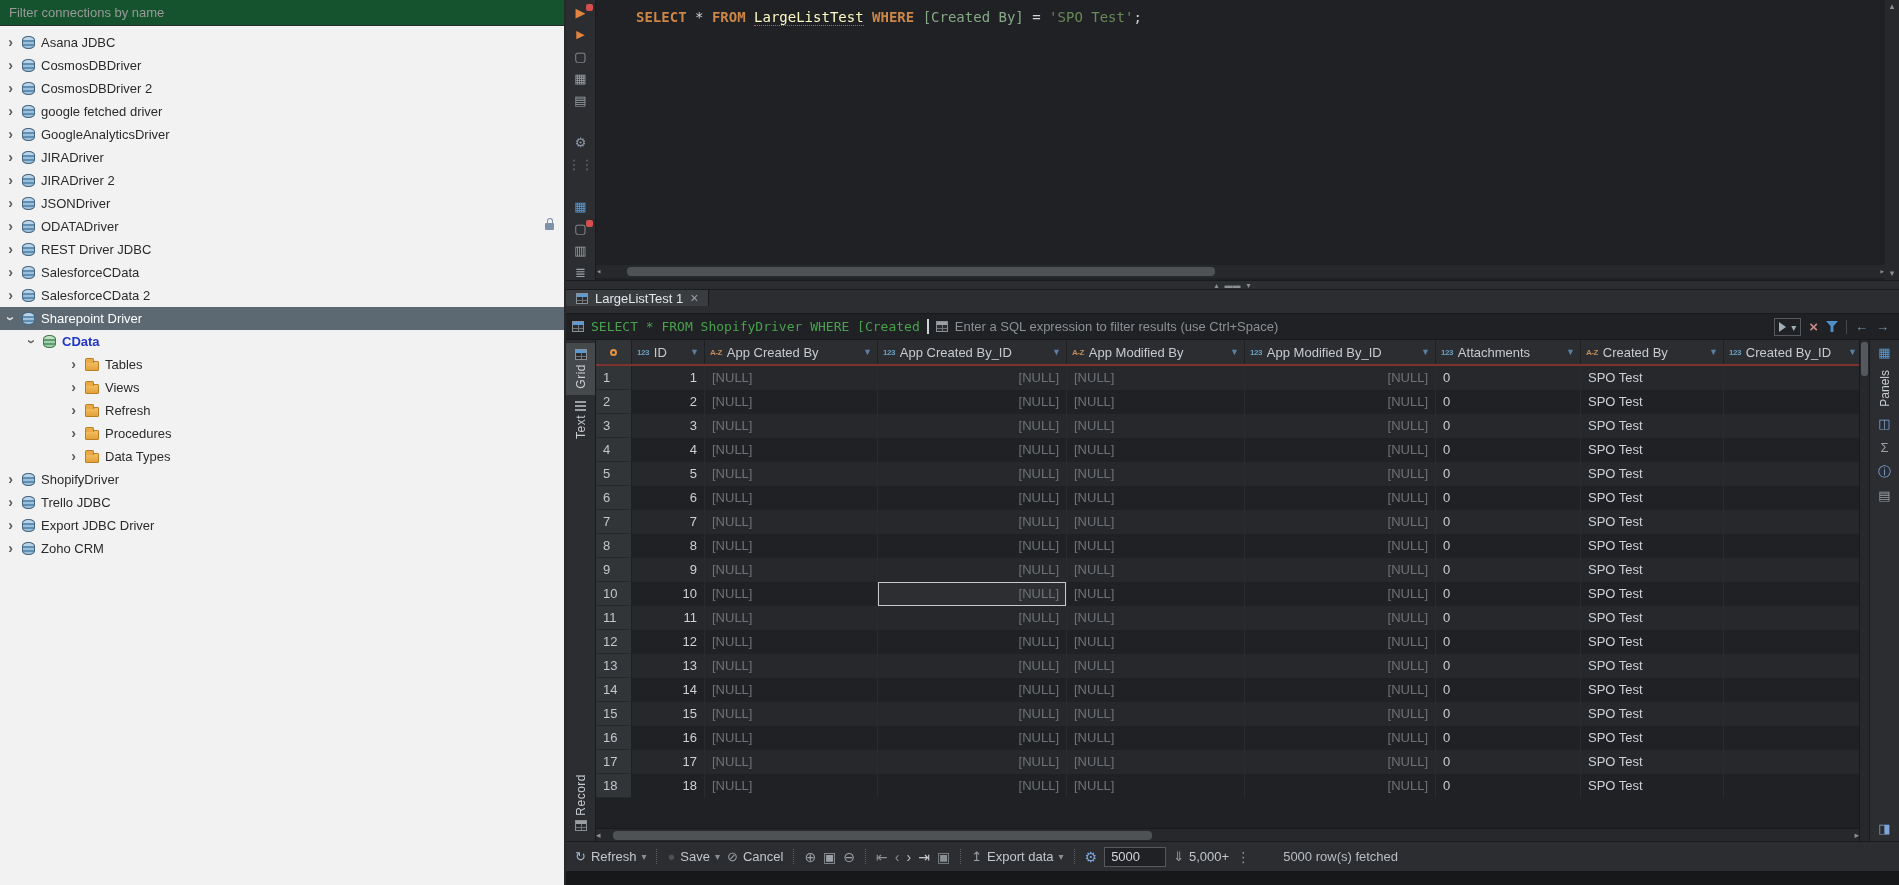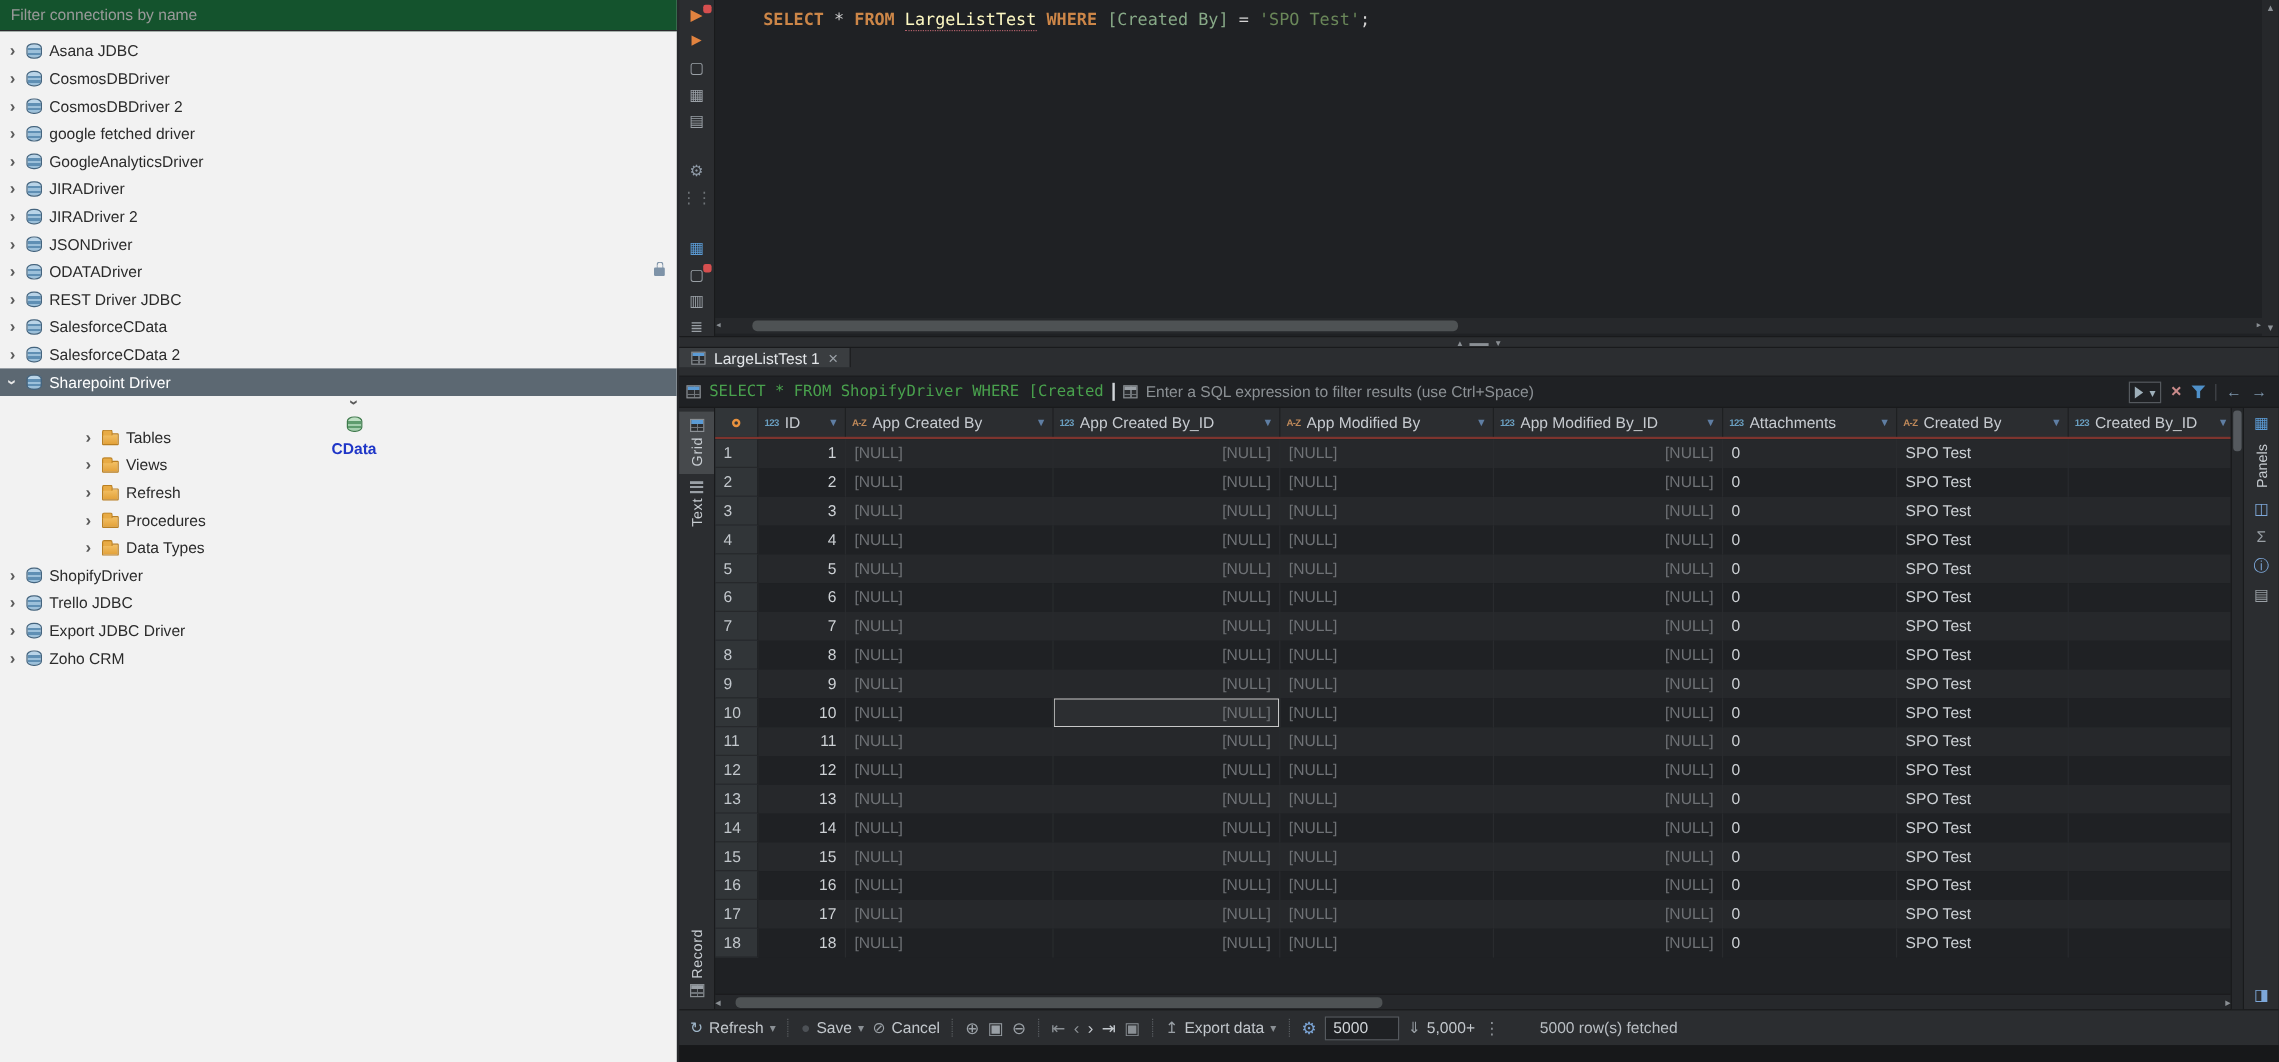--- a/index.html
+++ b/index.html
@@ -207,21 +207,21 @@
         <div class="tree-row" style="padding-left: 5px;">
           <span class="chevron">›</span>
           <span class="tree-icon icon-db"></span>
           <span class="tree-label">SalesforceCData 2</span>
         </div>
         <div class="tree-row selected" style="padding-left: 5px;">
           <span class="chevron expanded">›</span>
           <span class="tree-icon icon-db"></span>
           <span class="tree-label">Sharepoint Driver</span>
         </div>
-        <div class="tree-row" style="padding-left: 26px; flex-direction: column;">
+        <div class="tree-row" style="padding-left: 26px;">
           <span class="chevron expanded">›</span>
           <span class="tree-icon icon-db green"></span>
           <span class="tree-label bold" style="color: rgb(31, 54, 199);">CData</span>
         </div>
         <div class="tree-row" style="padding-left: 68px;">
           <span class="chevron">›</span>
           <span class="tree-icon icon-folder"></span>
           <span class="tree-label">Tables</span>
         </div>
         <div class="tree-row" style="padding-left: 68px;">

